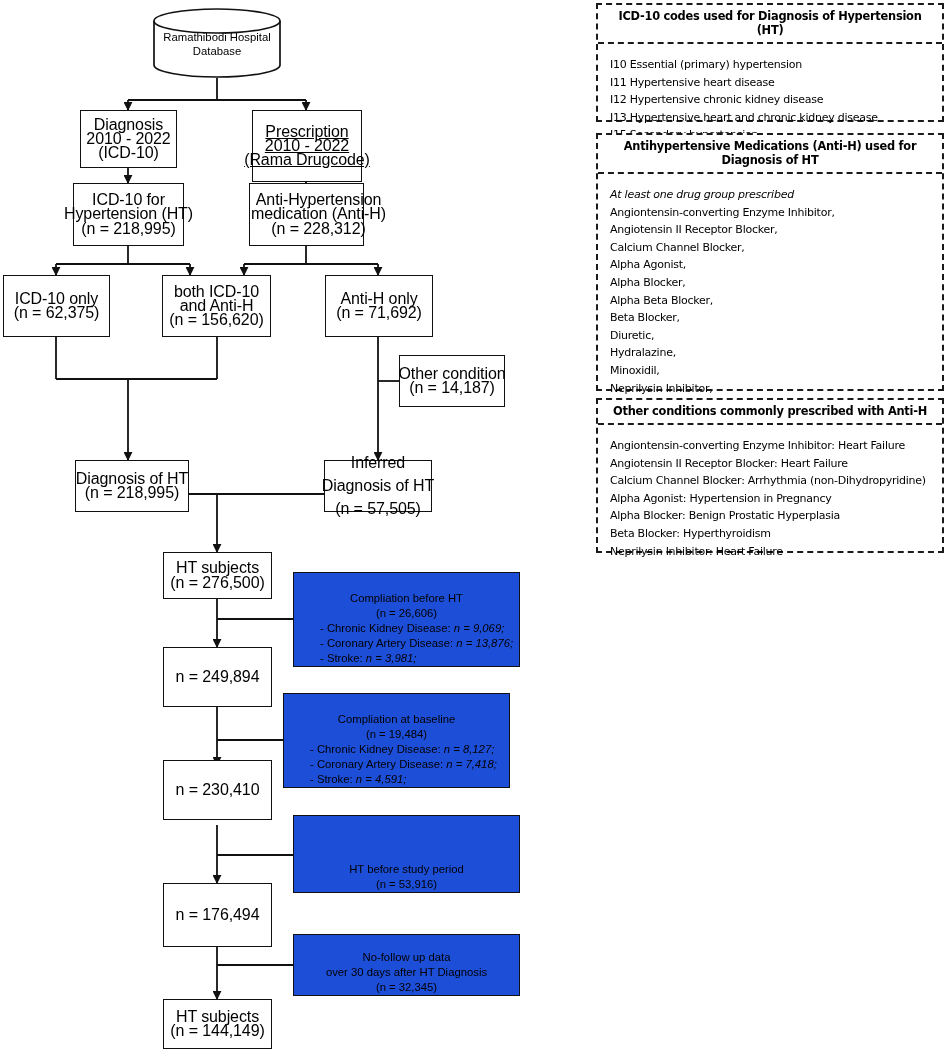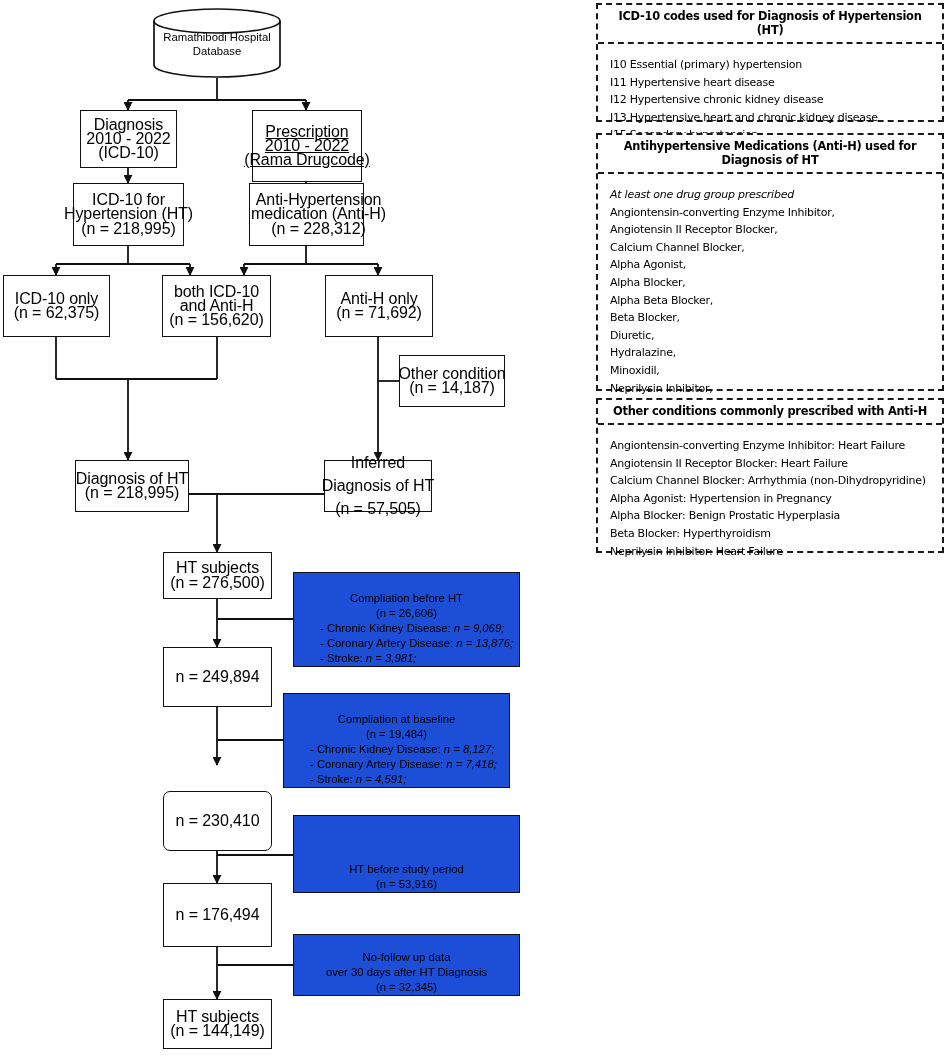--- a/index.html
+++ b/index.html
@@ -224,21 +224,21 @@
 
   <div class="node" style="left:163px; top:552px; width:109px; height:47px;">
     <span class="ln">HT subjects</span>
     <span class="ln">(n =  276,500)</span>
   </div>
 
   <div class="node" style="left:163px; top:647px; width:109px; height:60px;">
     <span class="ln">n = 249,894</span>
   </div>
 
-  <div class="node" style="left:163px; top:791px; width:109px; height:60px;border-radius:7px;">
+  <div class="node" style="left:163px; top:760px; width:109px; height:60px;">
     <span class="ln">n = 230,410</span>
   </div>
 
   <div class="node" style="left:163px; top:883px; width:109px; height:64px;">
     <span class="ln">n =  176,494</span>
   </div>
 
   <div class="node" style="left:163px; top:999px; width:109px; height:50px;">
     <span class="ln">HT subjects</span>
     <span class="ln">(n =  144,149)</span>

